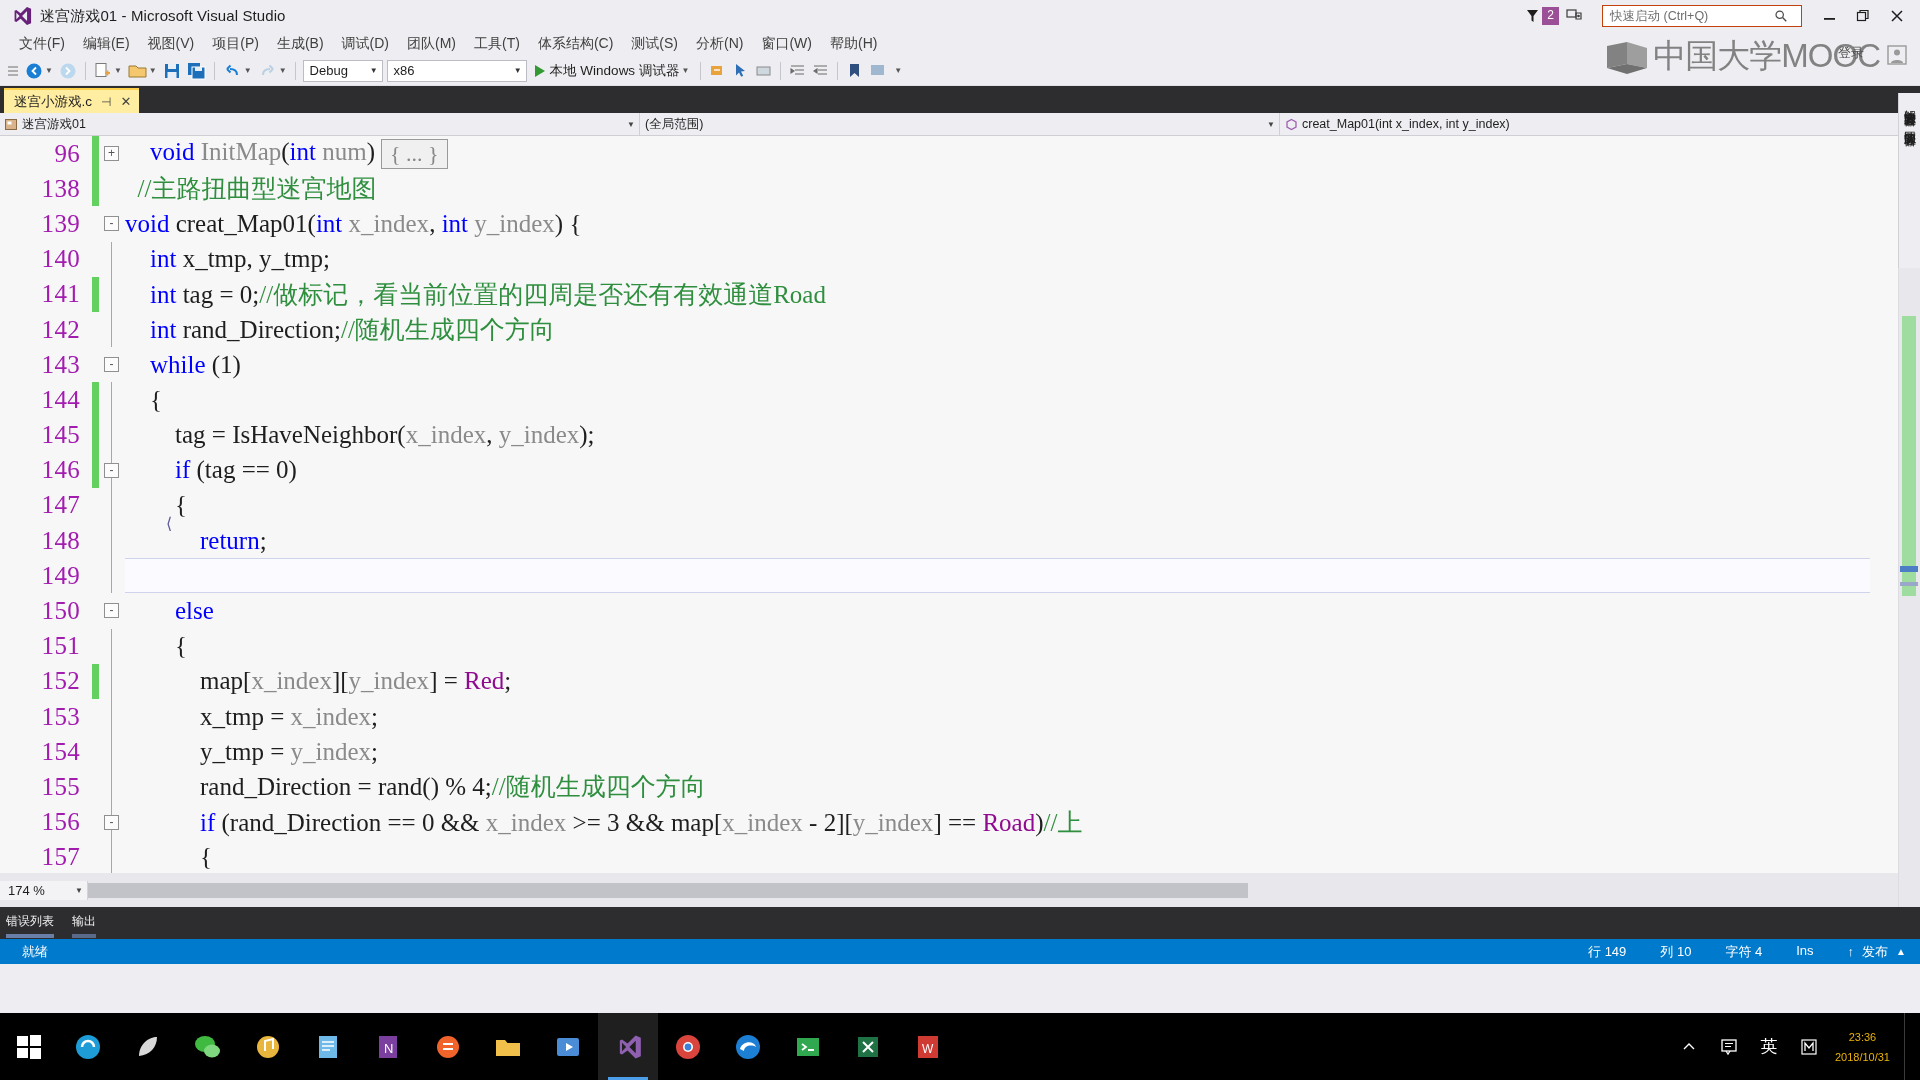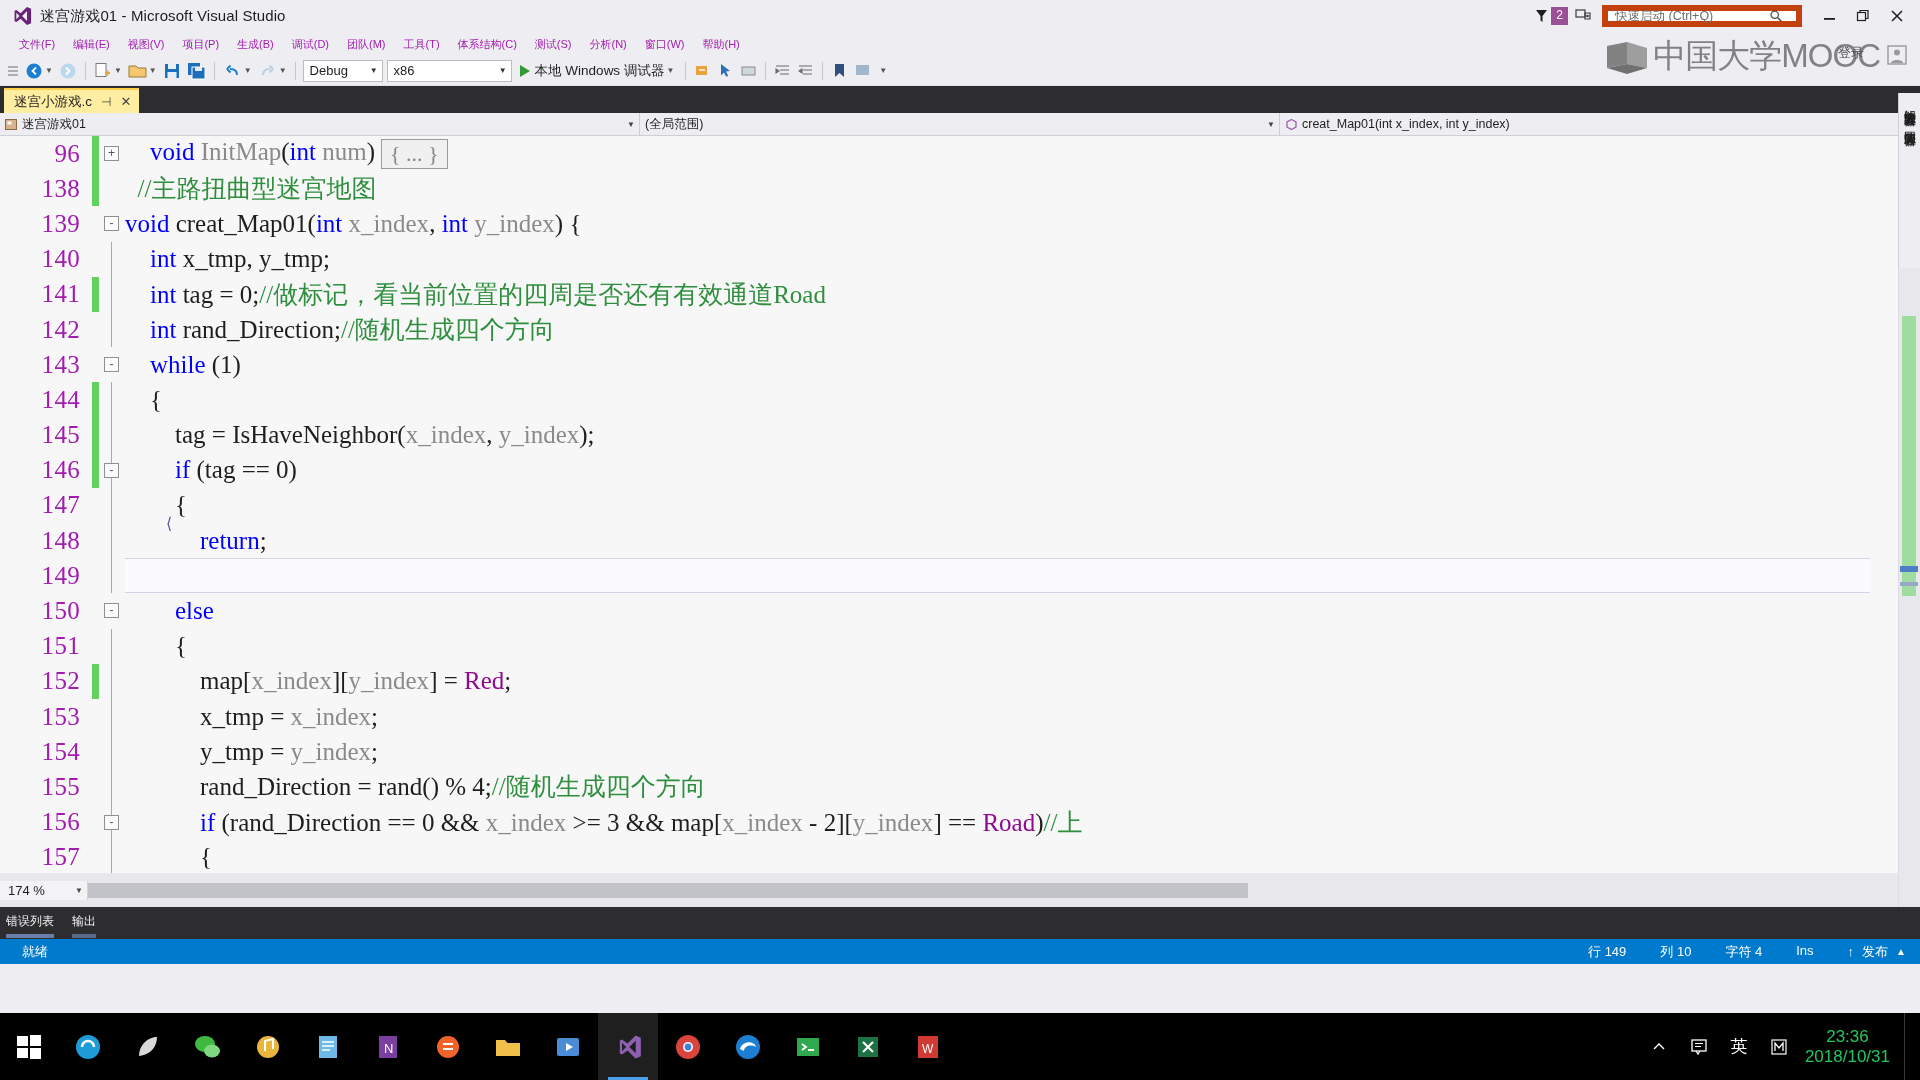--- a/index.html
+++ b/index.html
@@ -29,32 +29,32 @@
   }
   .tb-icon { width:30px; height:30px; display:flex; align-items:center; justify-content:center; }
   #feedback-badge {
     display:flex; align-items:center; height:20px;
   }
   #badge-count {
     background:#9b4f96; color:#fff; font-size:12px; line-height:17px;
     padding:0 5px; height:18px; display:inline-block; margin-left:1px;
   }
   #quick-launch {
-    width:200px; height:22px; background:#fff; border:6px solid #c2410c;
-    display:flex; align-items:center; margin:0 10px 0 4px; padding:0 13px 0 7px;
+    width:200px; height:22px; background:#fff; border:1px solid #c2410c;
+    display:flex; align-items:center; margin:0 10px 0 13px; padding:0 13px 0 7px;
   }
   #quick-launch .ql-text { font-size:12.5px; color:#6d6d6d; flex:1; }
   .win-btn { width:34px; height:32px; display:flex; align-items:center; justify-content:center; }
 
   
   #menubar {
     height:24px; display:flex; align-items:center; padding-left:10px;
     background:#eeeef2; position:relative;
   }
-  .menu-item { font-size:11px; color:#a21caf; padding:2px 9px; white-space:nowrap; }
+  .menu-item { font-size:14px; color:#404040; padding:2px 9px; white-space:nowrap; }
 
   
   #mooc-logo {
     position:absolute; right:40px; top:34px; display:flex; align-items:center;
     opacity:.82; pointer-events:none;
   }
   #mooc-mark { width:44px; height:34px; margin-right:4px; }
   #mooc-text { font-size:33px; color:#6b6b6b; letter-spacing:-1px; font-weight:400; }
   #signin {
     position:absolute; right:56px; top:44px; font-size:13px; color:#4d4d4d;
@@ -70,21 +70,21 @@
   .tsep { width:1px; height:18px; background:#c6c6cd; margin:0 5px; }
   .caret { font-size:8px; color:#555; margin-left:2px; }
   .combo {
     height:22px; background:#fff; border:1px solid #bcbcc4; display:flex;
     align-items:center; padding:0 4px 0 6px; font-size:13px; color:#1e1e1e;
     margin:0 2px;
   }
   .combo .cv { flex:1; white-space:nowrap; }
   .combo .cd { font-size:8px; color:#333; margin-left:6px; }
   #cfg-combo { width:80px; }
-  #plat-combo { width:125px; }
+  #plat-combo { width:140px; }
   #dbg-run { display:flex; align-items:center; padding:0 6px; height:24px; font-size:13.5px; color:#1e1e1e; }
   .play-tri {
     width:0;height:0;border-left:10px solid #339933;
     border-top:6px solid transparent;border-bottom:6px solid transparent;margin-right:5px;
   }
 
   
   #tabstrip {
     height:27px; background:#2d2d30; display:flex; align-items:flex-end;
     padding-left:4px; position:relative;
@@ -222,21 +222,21 @@
   #taskbar {
     position:absolute; left:0; top:1013px; width:1920px; height:67px;
     background:#000; display:flex; align-items:center;
   }
   #start-btn { width:58px; height:67px; display:flex; align-items:center; justify-content:center; }
   .tb-app { width:60px; height:67px; display:flex; align-items:center; justify-content:center; position:relative; }
   .tb-app.active { background:#1f1f1f; }
   .tb-app.active::after { content:''; position:absolute; left:10px; right:10px; bottom:0; height:3px; background:#4d9ee8; }
   #tray { margin-left:auto; display:flex; align-items:center; height:67px; padding-right:6px; gap:0; }
   .tray-ico { width:40px; height:67px; display:flex; align-items:center; justify-content:center; color:#fff; font-size:17px; }
-  #clock { color:#22c55e; font-size:17px; line-height:20px; text-align:center; padding:0 14px 0 6px; }
+  #clock { color:#eab308; font-size:11px; line-height:20px; text-align:center; padding:0 14px 0 6px; }
   #show-desktop { width:10px; height:67px; border-left:1px solid #3a3a3a; }
 </style>
 </head>
 <body>
 
 <div id="vs-window">
 
   <div id="titlebar">
     <svg id="vs-logo" viewBox="0 0 24 24">
       <path fill="#68217a" d="M18.5 2.2 11.6 9.1 6.9 5.5 5 6.4v11.2l1.9.9 4.7-3.6 6.9 6.9L23 20V4z M6.9 15.6V8.4L10.4 12z M18.6 6.6v10.8L13.2 12z"></path>

